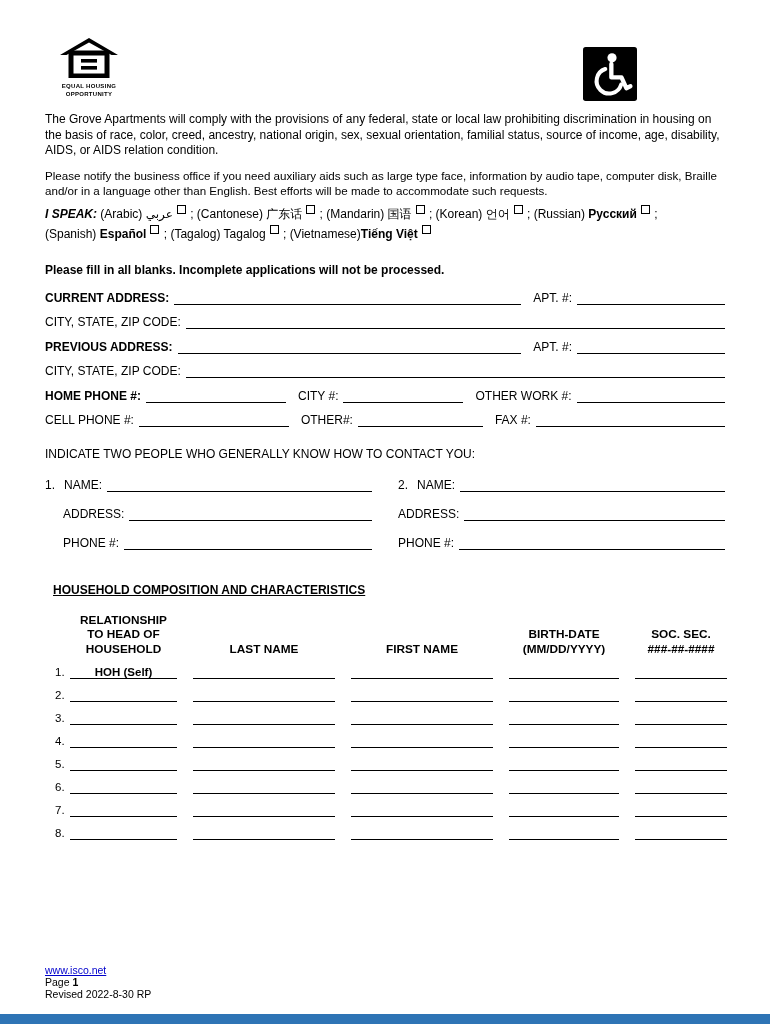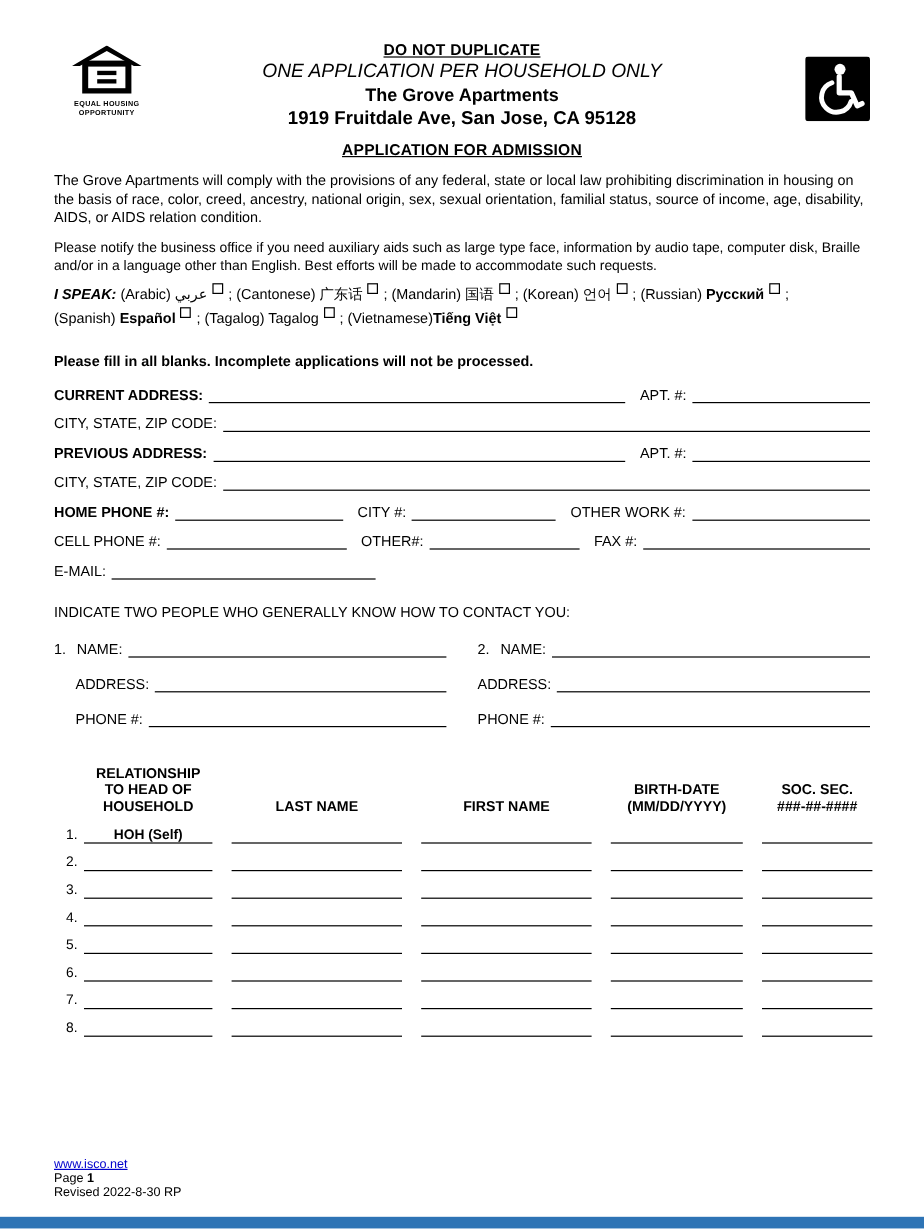--- a/index.html
+++ b/index.html
@@ -90,27 +90,20 @@
       <div class="eho-logo">
         <svg width="62" height="40" viewBox="0 0 62 40">
           <polygon points="31,0 2,17 8.5,17 31,4.5 53.5,17 60,17" fill="#000"></polygon>
           <rect x="13" y="15" width="36" height="23" fill="none" stroke="#000" stroke-width="5"></rect>
           <rect x="23" y="21" width="16" height="3.6" fill="#000"></rect>
           <rect x="23" y="28" width="16" height="3.6" fill="#000"></rect>
         </svg>
         <div class="eho-text">EQUAL HOUSING</div>
         <div class="eho-text">OPPORTUNITY</div>
       </div>
-      <div class="header-center">
-        <div class="dnd">DO NOT DUPLICATE</div>
-        <div class="one-app">ONE APPLICATION PER HOUSEHOLD ONLY</div>
-        <div class="prop-name">The Grove Apartments</div>
-        <div class="prop-addr">1919 Fruitdale Ave, San Jose, CA 95128</div>
-        <div class="form-title">APPLICATION FOR ADMISSION</div>
-      </div>
       <div class="ada-wrap">
         <svg width="54" height="54" viewBox="0 0 40 40">
           <rect x="0" y="0" width="40" height="40" rx="2" fill="#000"></rect>
           <circle cx="21.5" cy="8" r="3.4" fill="#fff"></circle>
           <path d="M21 12.5 l0 10 l7.5 0 l3.6 8 l3 -1.4" stroke="#fff" stroke-width="3.2" fill="none" stroke-linecap="round" stroke-linejoin="round"></path>
           <path d="M16.5 16.3 a9.3 9.3 0 1 0 11.8 11.5" stroke="#fff" stroke-width="3" fill="none" stroke-linecap="round"></path>
         </svg>
       </div>
     </div>
 
@@ -152,24 +145,20 @@
         <span class="line grow"></span>
       </div>
       <div class="frow">
         <span class="flabel">CELL PHONE #:</span>
         <span class="line w150"></span>
         <span class="flabel ml">OTHER#:</span>
         <span class="line w125"></span>
         <span class="flabel ml">FAX #:</span>
         <span class="line grow"></span>
       </div>
-      <div class="frow">
-        <span class="flabel">E-MAIL:</span>
-        <span class="line w220"></span>
-      </div>
     </div>
 
     <p class="contacts-head">INDICATE TWO PEOPLE WHO GENERALLY KNOW HOW TO CONTACT YOU:</p>
     <div class="contacts">
       <div>
         <div class="crow">
           <span class="cnum">1.</span>
           <span class="flabel">NAME:</span>
           <span class="line grow"></span>
         </div>
@@ -192,20 +181,21 @@
           <span class="flabel">ADDRESS:</span>
           <span class="line grow"></span>
         </div>
         <div class="crow">
           <span class="flabel">PHONE #:</span>
           <span class="line grow"></span>
         </div>
       </div>
     </div>
 
+    <div class="hh-title">HOUSEHOLD COMPOSITION AND CHARACTERISTICS</div>
 
     <div class="table">
       <div class="thead">
         <span class="th thr">RELATIONSHIP
 TO HEAD OF
 HOUSEHOLD</span>
         <span class="th">LAST NAME</span>
         <span class="th">FIRST NAME</span>
         <span class="th">BIRTH-DATE
 (MM/DD/YYYY)</span>

